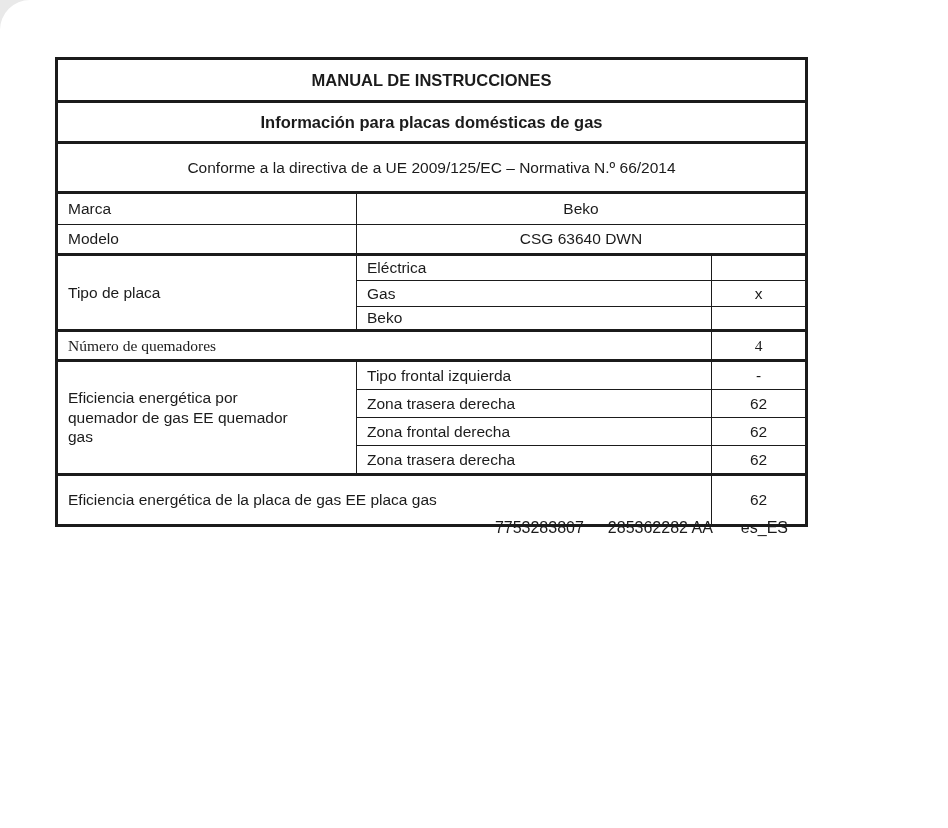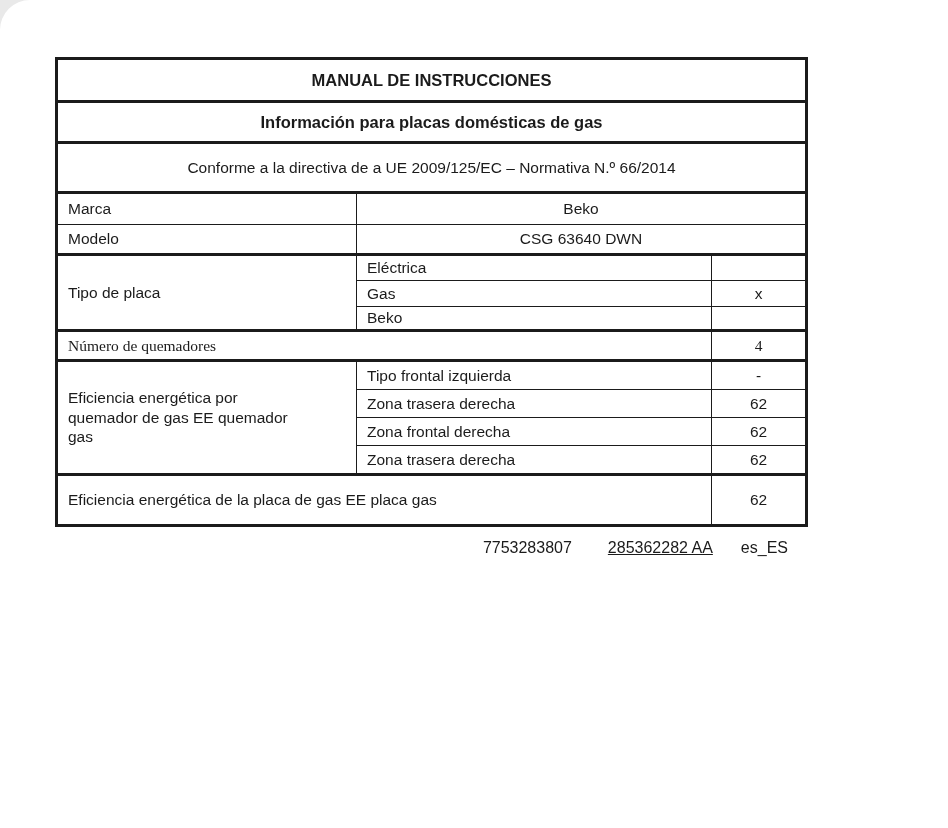--- a/index.html
+++ b/index.html
@@ -59,22 +59,22 @@
     position: absolute;
     left: 55px; top: 519px;
     width: 750px;
     display: flex;
     justify-content: flex-end;
     align-items: baseline;
     padding-right: 17px;
     font-size: 16px;
     color: #1b1b1b;
   }
-  .footer-line .gap36 { margin-left: 36px; text-decoration: underline; }
-  .footer-line .gap28 { margin-left: 28px; margin-top: 20px; }
+  .footer-line .gap36 { margin-left: 24px; }
+  .footer-line .gap28 { margin-left: 28px; }
 </style>
 </head>
 <body>
 
 <div class="page">
 
   <table class="info">
     <colgroup>
       <col style="width:300px">
       <col style="width:355px">

